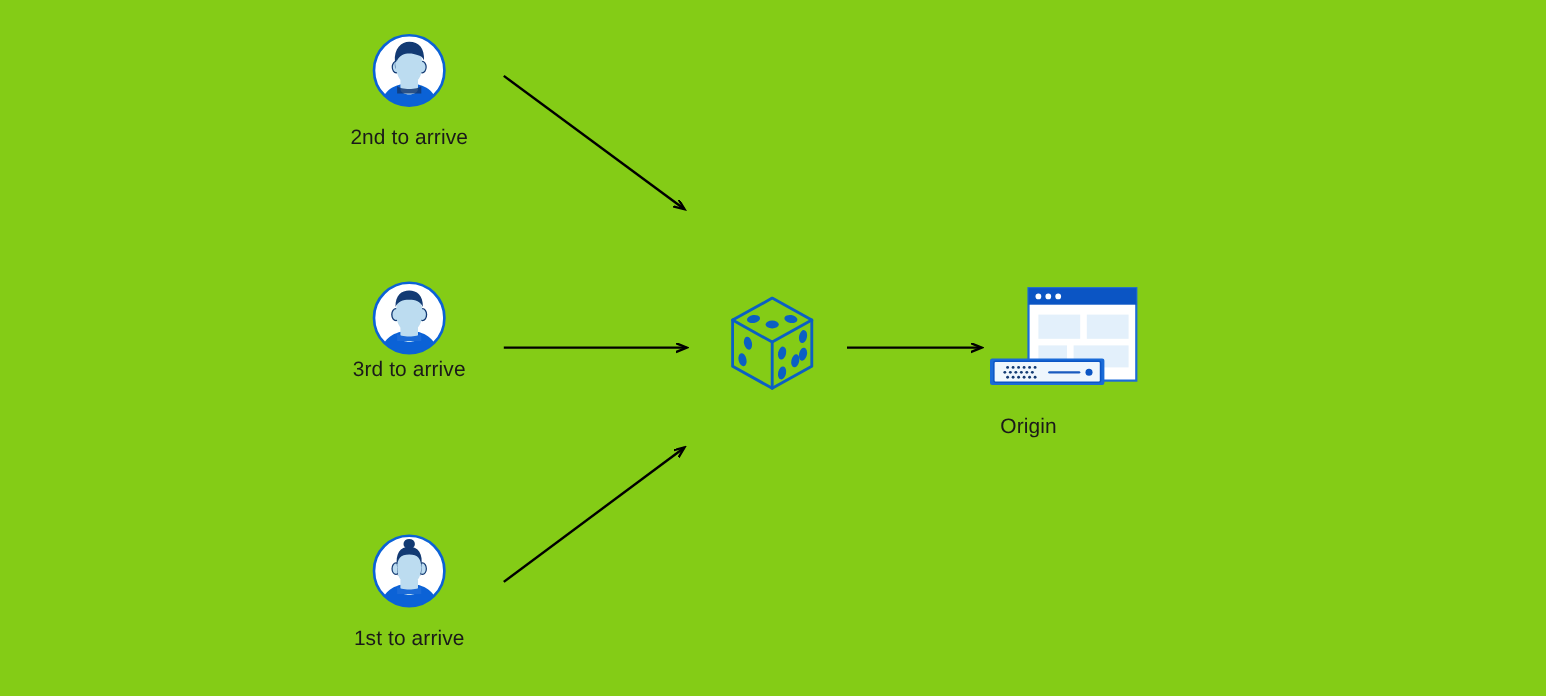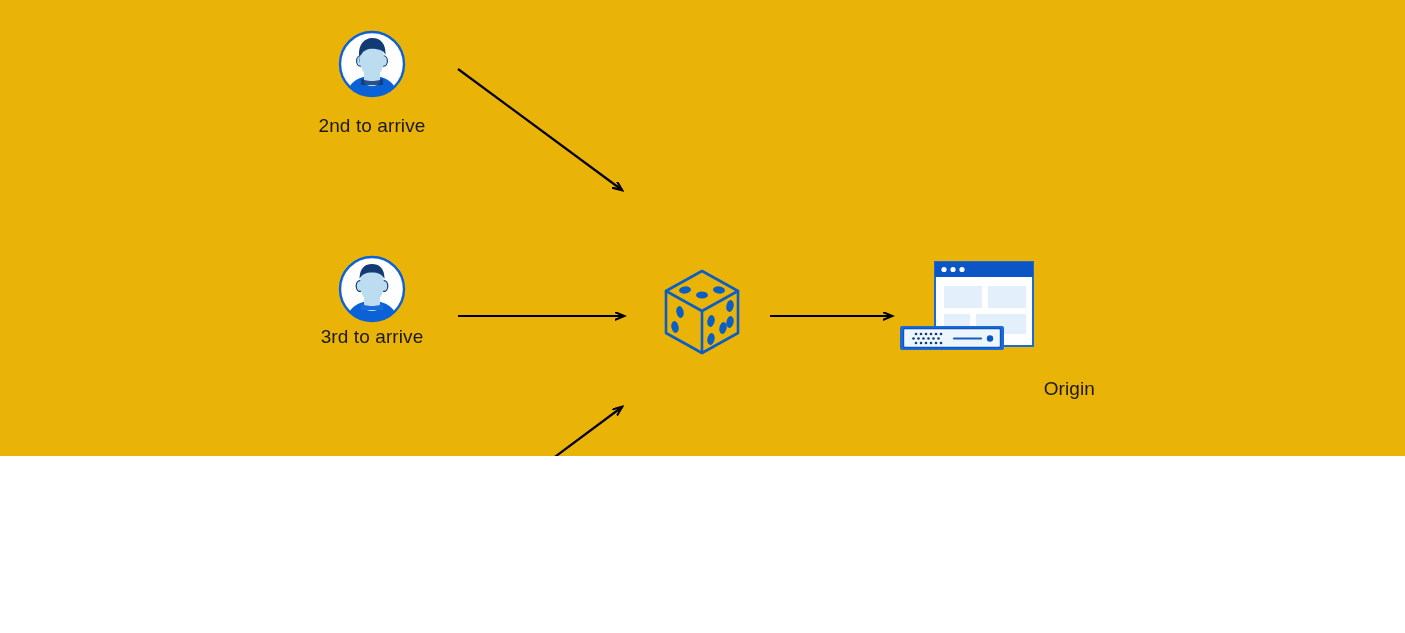--- a/index.html
+++ b/index.html
@@ -6,22 +6,22 @@
     margin: 0;
     padding: 0;
     background: #ffffff;
   }
   body {
     font-family: "Liberation Sans", sans-serif;
   }
   #canvas {
     position: relative;
     width: 1405px;
-    height: 456px;
-    background: #eab308;
+    height: 633px;
+    background: #84cc16;
     overflow: hidden;
   }
   .icon-wrap {
     position: absolute;
   }
   .node-label {
     position: absolute;
     width: 260px;
     text-align: center;
     font-family: "Liberation Sans", sans-serif;
@@ -40,21 +40,21 @@
   }
   
   #avatar-1 { left: 336px; top: 28px; }
   #label-1  { left: 242px; top: 115px; }
   #avatar-2 { left: 336px; top: 253px; }
   #label-2  { left: 242px; top: 326px; }
   #avatar-3 { left: 336px; top: 483px; }
   #label-3  { left: 242px; top: 570px; }
   #dice-node { left: 660px; top: 265px; }
   #origin-node { left: 893px; top: 258px; }
-  #label-origin { left: 835px; top: 378px; text-align: right; }
+  #label-origin { left: 805px; top: 378px; }
 </style>
 </head>
 <body>
 
 <div id="canvas">
 
   <svg class="arrow-layer" viewBox="0 0 1405 633">
     <defs>
       <marker id="ah" markerWidth="12" markerHeight="12" refX="9.2" refY="4" orient="auto" markerUnits="userSpaceOnUse">
         <path d="M0.6,0.3 L9.6,4 L0.6,7.7" fill="none" stroke="#000000" stroke-width="2.1" stroke-linecap="square" stroke-linejoin="miter"></path>
@@ -128,20 +128,21 @@
         <ellipse cx="24.0" cy="34" rx="3.6" ry="5.2" fill="#bcdcf0" stroke="#123a73" stroke-width="1.1"></ellipse>
         <ellipse cx="48.0" cy="34" rx="3.6" ry="5.2" fill="#bcdcf0" stroke="#123a73" stroke-width="1.1"></ellipse>
         <path d="M25,32 C25,20 30,15 36,15 C42,15 47,20 47,32 C47,43 42,48 36,48 C30,48 25,43 25,32 Z" fill="#bcdcf0"></path>
         <path d="M25,33 C23,20 28,14 36,14 C44,14 49,20 47,33 C47,25 44,21 36,21 C28,21 25,25 25,33 Z" fill="#123a73"></path>
         <path d="M25.4,30 C24.4,35 25,39 26.2,41 C25,37 25,33.5 25.4,30 Z" fill="#123a73"></path>
         <path d="M46.6,30 C47.6,35 47,39 45.8,41 C47,37 47,33.5 46.6,30 Z" fill="#123a73"></path>
         <ellipse cx="36" cy="11.5" rx="5.2" ry="4.6" fill="#123a73"></ellipse>
       </g>
     </svg>
   </div>
+  <div class="node-label" id="label-3">1st to arrive</div>
 
   <div class="icon-wrap" id="dice-node">
     <svg width="84" height="94" viewBox="0 0 84 94">
       <g fill="none" stroke="#0b5fc4" stroke-width="2.6" stroke-linejoin="round" stroke-linecap="round">
         <path d="M42,6 L78,26 L78,68 L42,88 L6,68 L6,26 Z"></path>
         <path d="M6,26 L42,46 L78,26"></path>
         <path d="M42,46 L42,88"></path>
       </g>
       <g fill="#0b5fc4">
 

